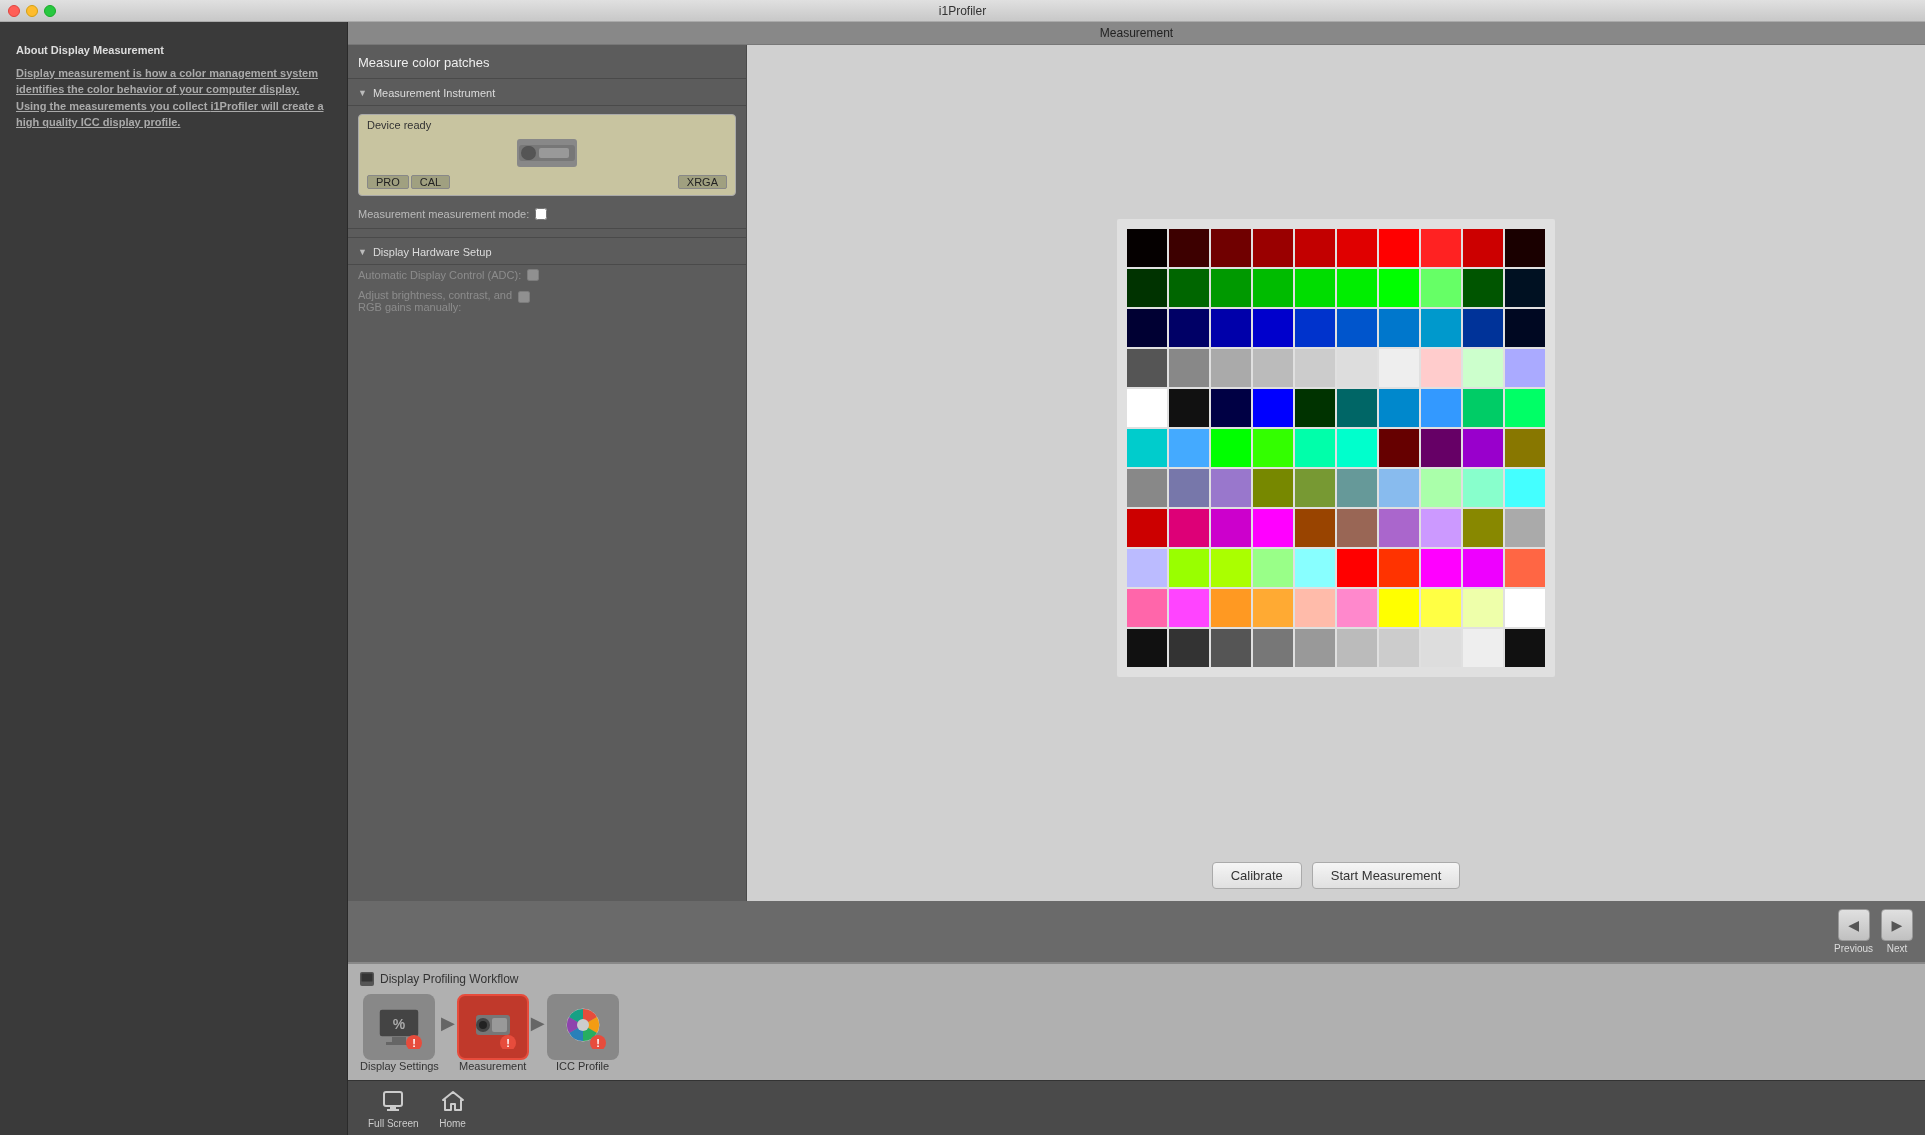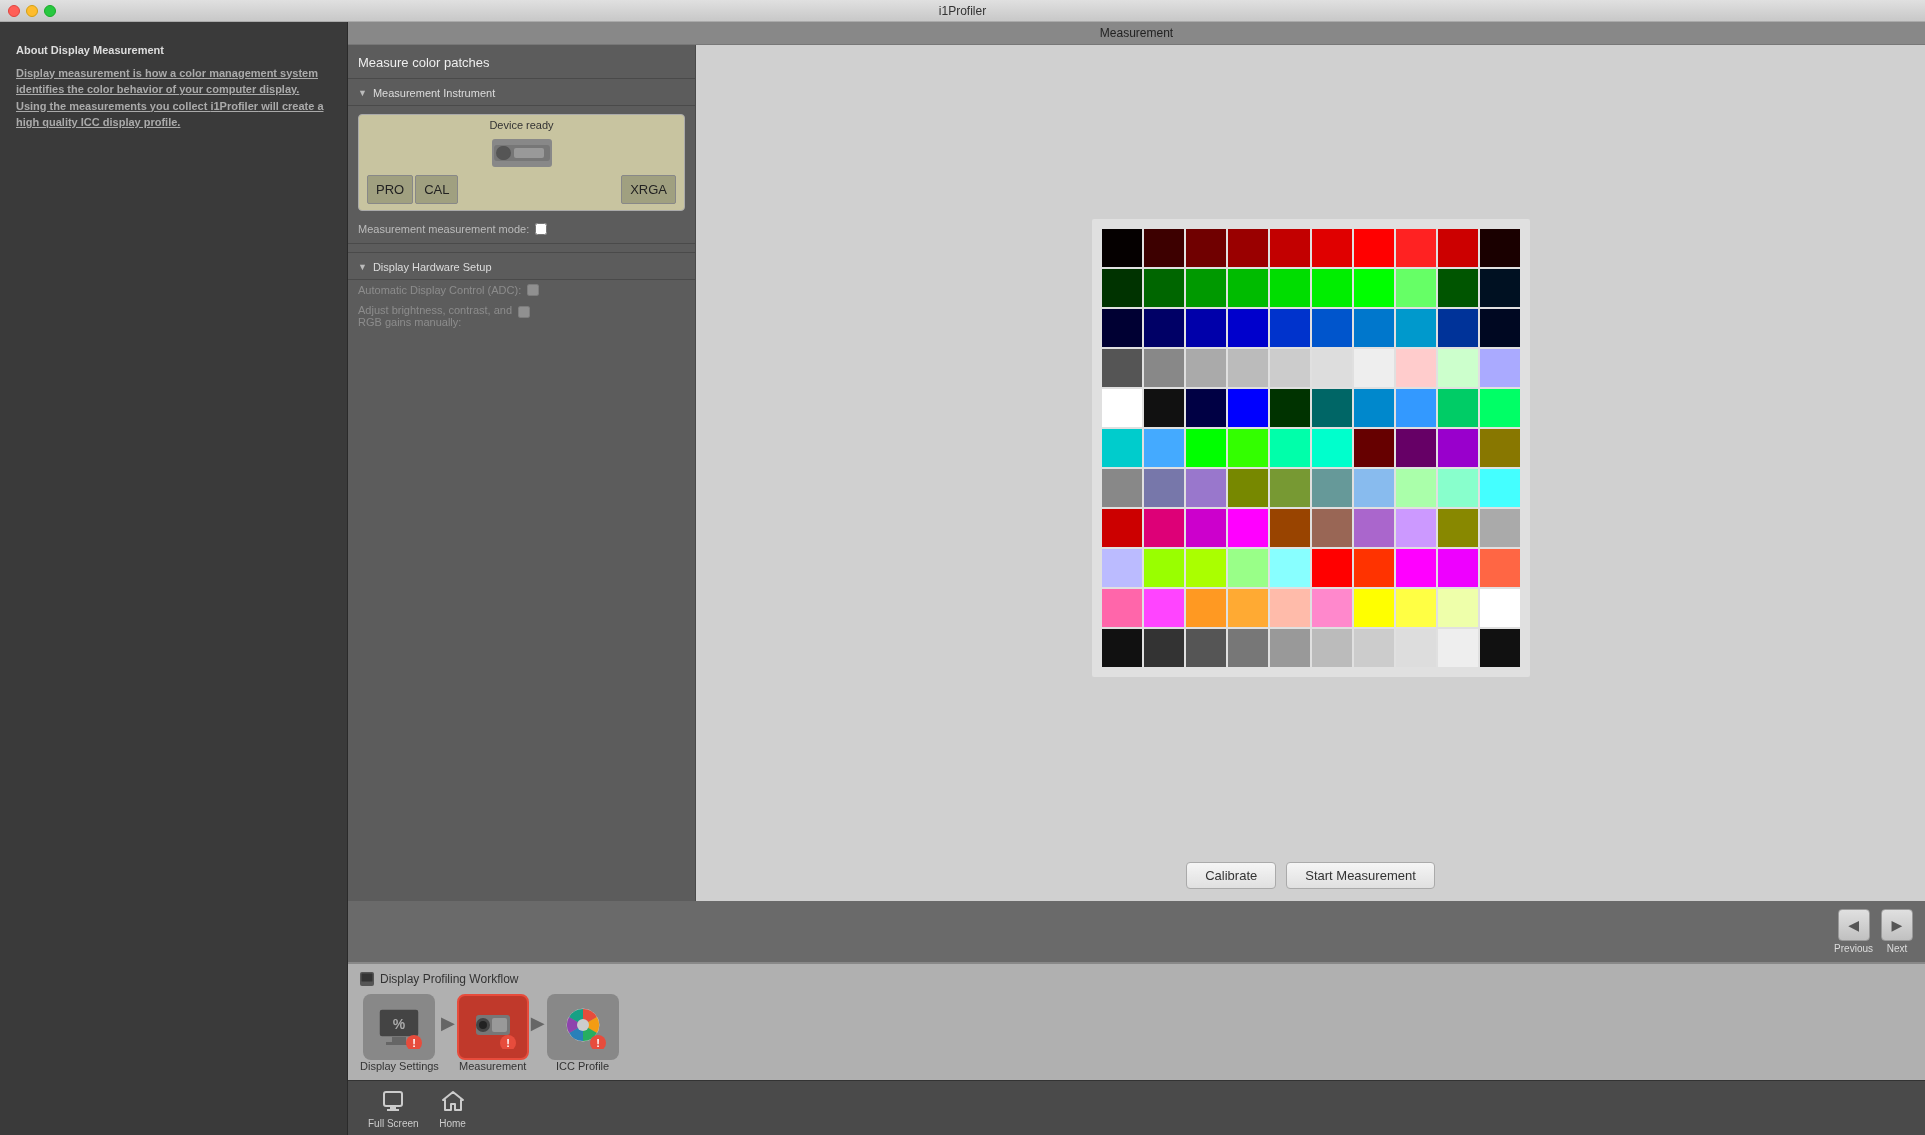--- a/index.html
+++ b/index.html
@@ -109,21 +109,21 @@
 
     
     #content-area {
       display: flex;
       flex: 1;
       overflow: hidden;
     }
 
     
     #controls-panel {
-      width: 348px;
+      width: 399px;
       background: #5c5c5c;
       padding: 0;
       flex-shrink: 0;
       border-right: 1px solid #4a4a4a;
       overflow-y: auto;
     }
 
     .section-header {
       display: flex;
       align-items: center;
@@ -143,21 +143,21 @@
     #instrument-box {
       margin: 8px 10px;
       background: #c8c4a0;
       border: 1px solid #aaa;
       border-radius: 4px;
       padding: 4px 8px 6px;
     }
     #instrument-status {
       font-size: 11px;
       color: #333;
-      text-align: center;
+      text-align: left;
       margin-bottom: 4px;
     }
     #instrument-icon {
       width: 60px;
       height: 28px;
       background: #888;
       border-radius: 3px;
       position: relative;
       display: flex;
       align-items: center;
@@ -173,25 +173,25 @@
       height: 14px;
       background: #555;
       border-radius: 50%;
     }
     #instrument-buttons {
       display: flex;
       gap: 2px;
       margin-top: 4px;
     }
     .inst-btn {
-      font-size: 13px;
+      font-size: 11px;
       background: #a0a080;
       border: 1px solid #888;
       border-radius: 2px;
-      padding: 6px 8px;
+      padding: 0 8px;
       color: #222;
       cursor: pointer;
     }
     .inst-btn.xrga {
       background: #a0a080;
     }
 
     
     .checkbox-row {
       display: flex;

